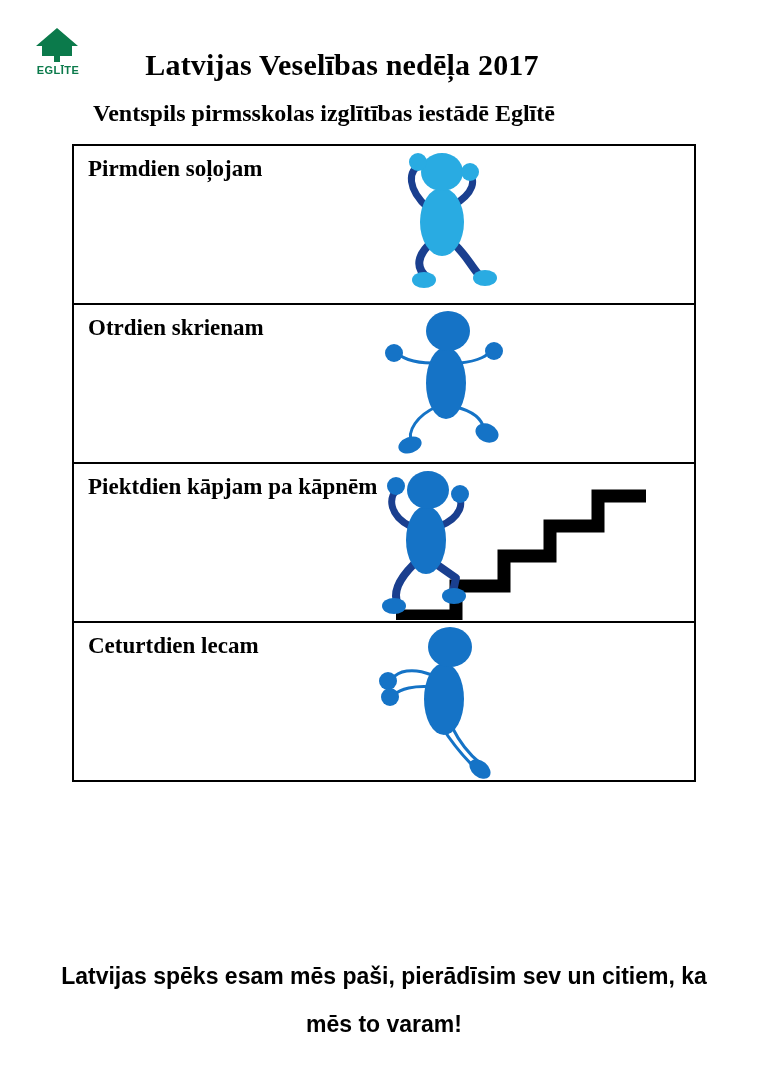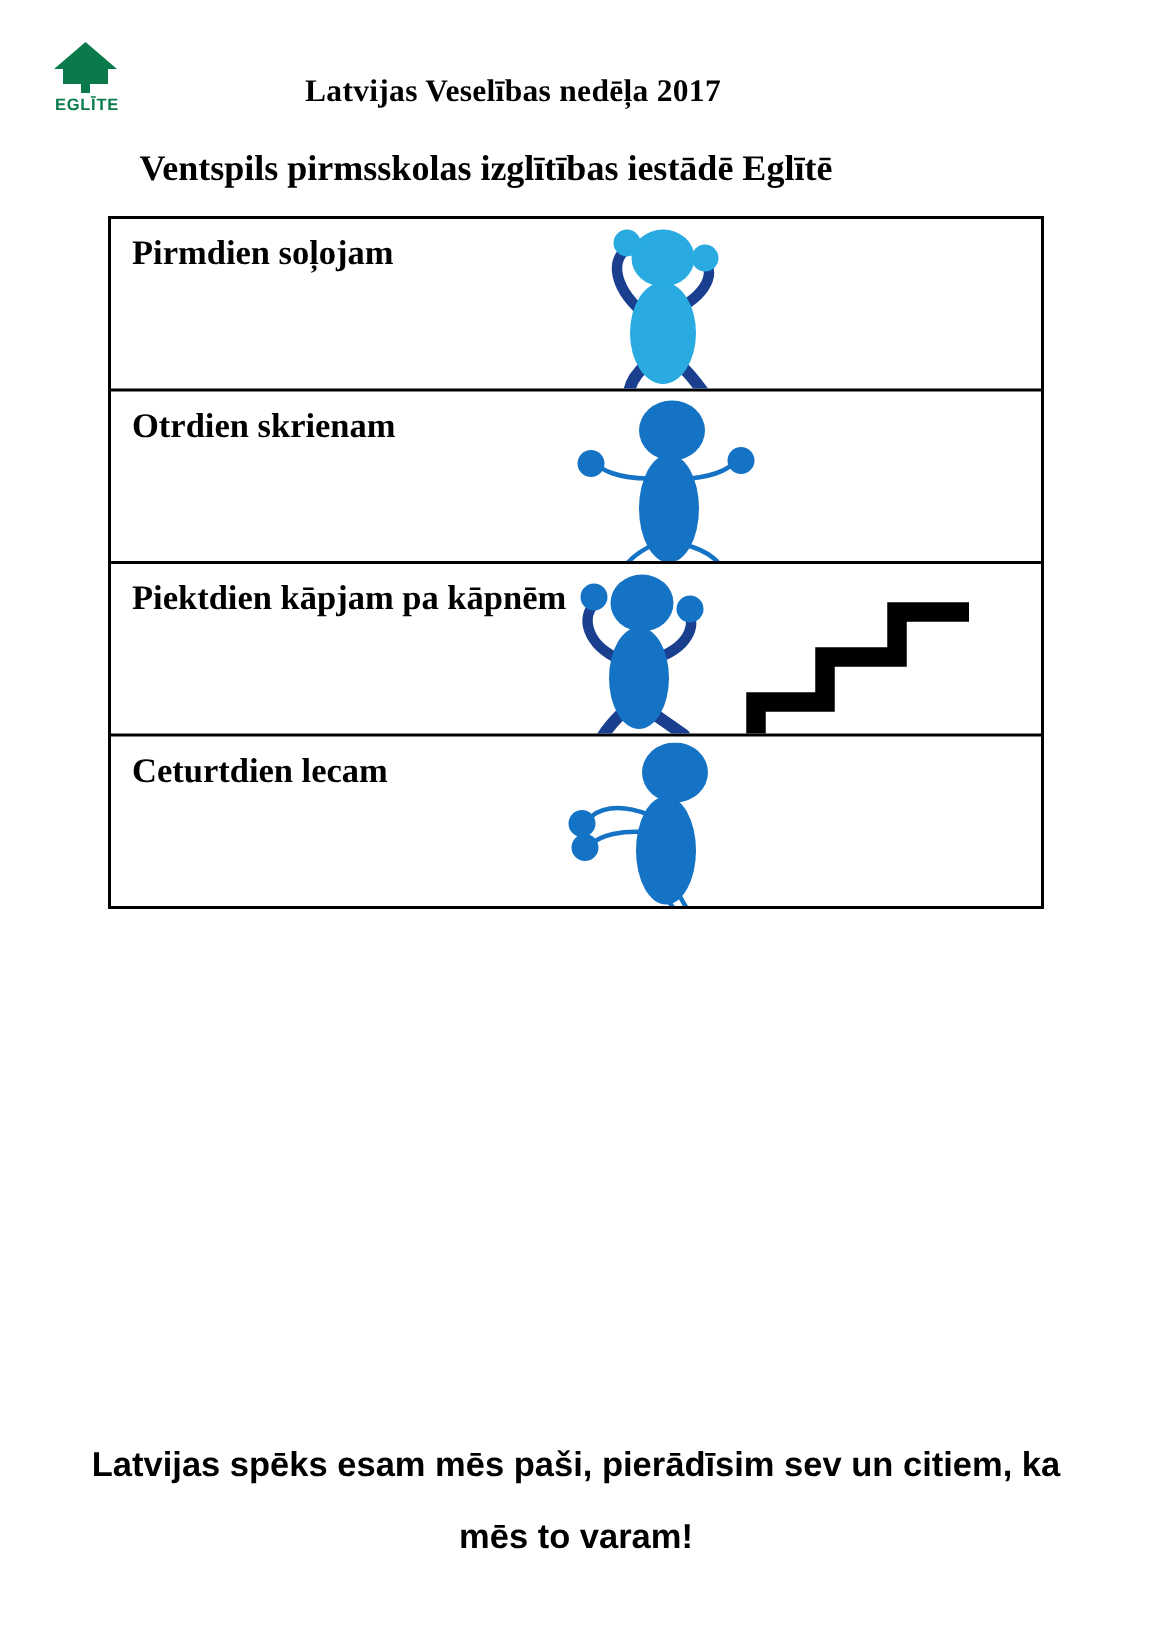--- a/index.html
+++ b/index.html
@@ -44,21 +44,21 @@
     color: #0b7a4b;
   }
 
   
   .title {
     position: absolute;
     left: 0;
     top: 48px;
     width: 684px;
     text-align: center;
-    font-size: 21px;
+    font-size: 30px;
     font-weight: bold;
     font-family: "Liberation Serif", serif;
     letter-spacing: 0.2px;
   }
   .subtitle {
     position: absolute;
     left: 0;
     top: 100px;
     width: 648px;
     text-align: center;
@@ -72,21 +72,21 @@
     position: absolute;
     left: 72px;
     top: 144px;
     width: 624px;
     border: 2px solid #000;
     border-bottom: none;
     box-sizing: border-box;
   }
   .day-row {
     position: relative;
-    height: 115px;
+    height: 159px;
     border-bottom: 2px solid #000;
     box-sizing: border-box;
     overflow: hidden;
   }
   .day-label {
     position: absolute;
     left: 14px;
     top: 10px;
     font-size: 23px;
     font-weight: bold;

